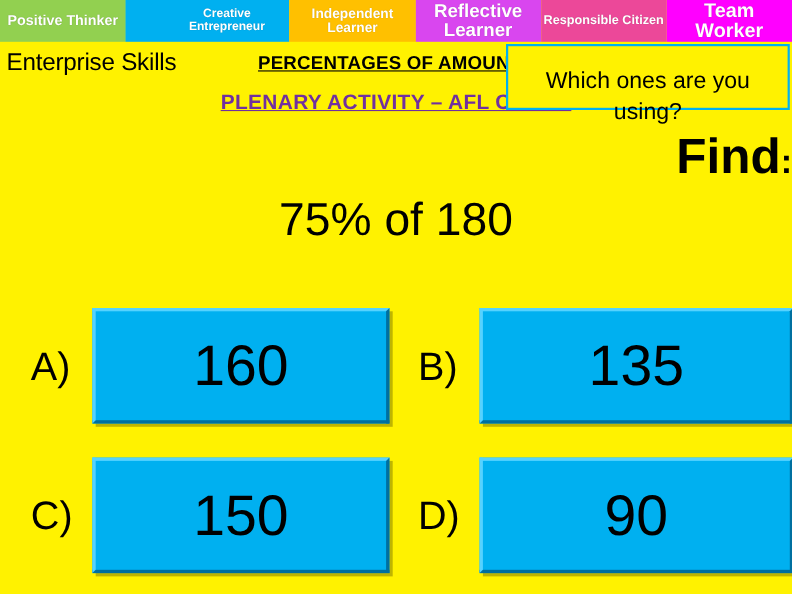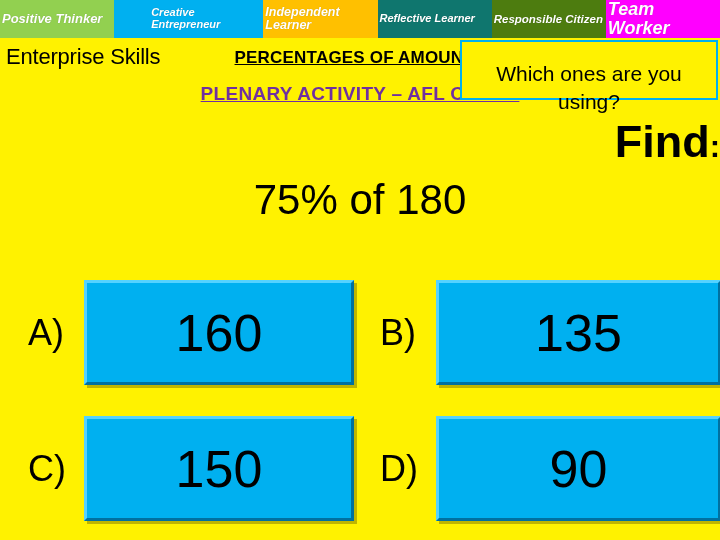--- a/index.html
+++ b/index.html
@@ -22,35 +22,34 @@
     height: 38px;
     position: absolute;
     top: 0;
     left: 0;
   }
   .skill {
     flex: 1 1 0;
     display: flex;
     align-items: center;
     justify-content: center;
-    text-align: left;
+    text-align: center;
     color: #FFFFFF;
     font-weight: bold;
     line-height: 1.05;
     padding: 0 2px;
     box-sizing: border-box;
     text-shadow: 0 0 1px rgba(0,0,0,0.25);
-    font-style: italic;
   }
   .skill span { display: block; width: 100%; }
   .skill-0 { background: #92D050; font-size: 13px; }
   .skill-1 { background: #00B0F0; font-size: 11px; padding-left: 37px; }
   .skill-2 { background: #FFC000; font-size: 12.5px; }
-  .skill-3 { background: #0f766e; font-size: 11px; }
-  .skill-4 { background: #4d7c0f; font-size: 11.5px; }
+  .skill-3 { background: #d946ef; font-size: 17px; }
+  .skill-4 { background: #ec4899; font-size: 11.5px; }
   .skill-5 { background: #FF00FF; font-size: 18px; }
 
   
   .enterprise-label {
     position: absolute;
     top: 44px;
     left: 6px;
     font-size: 22px;
     color: #000000;
     white-space: nowrap;

